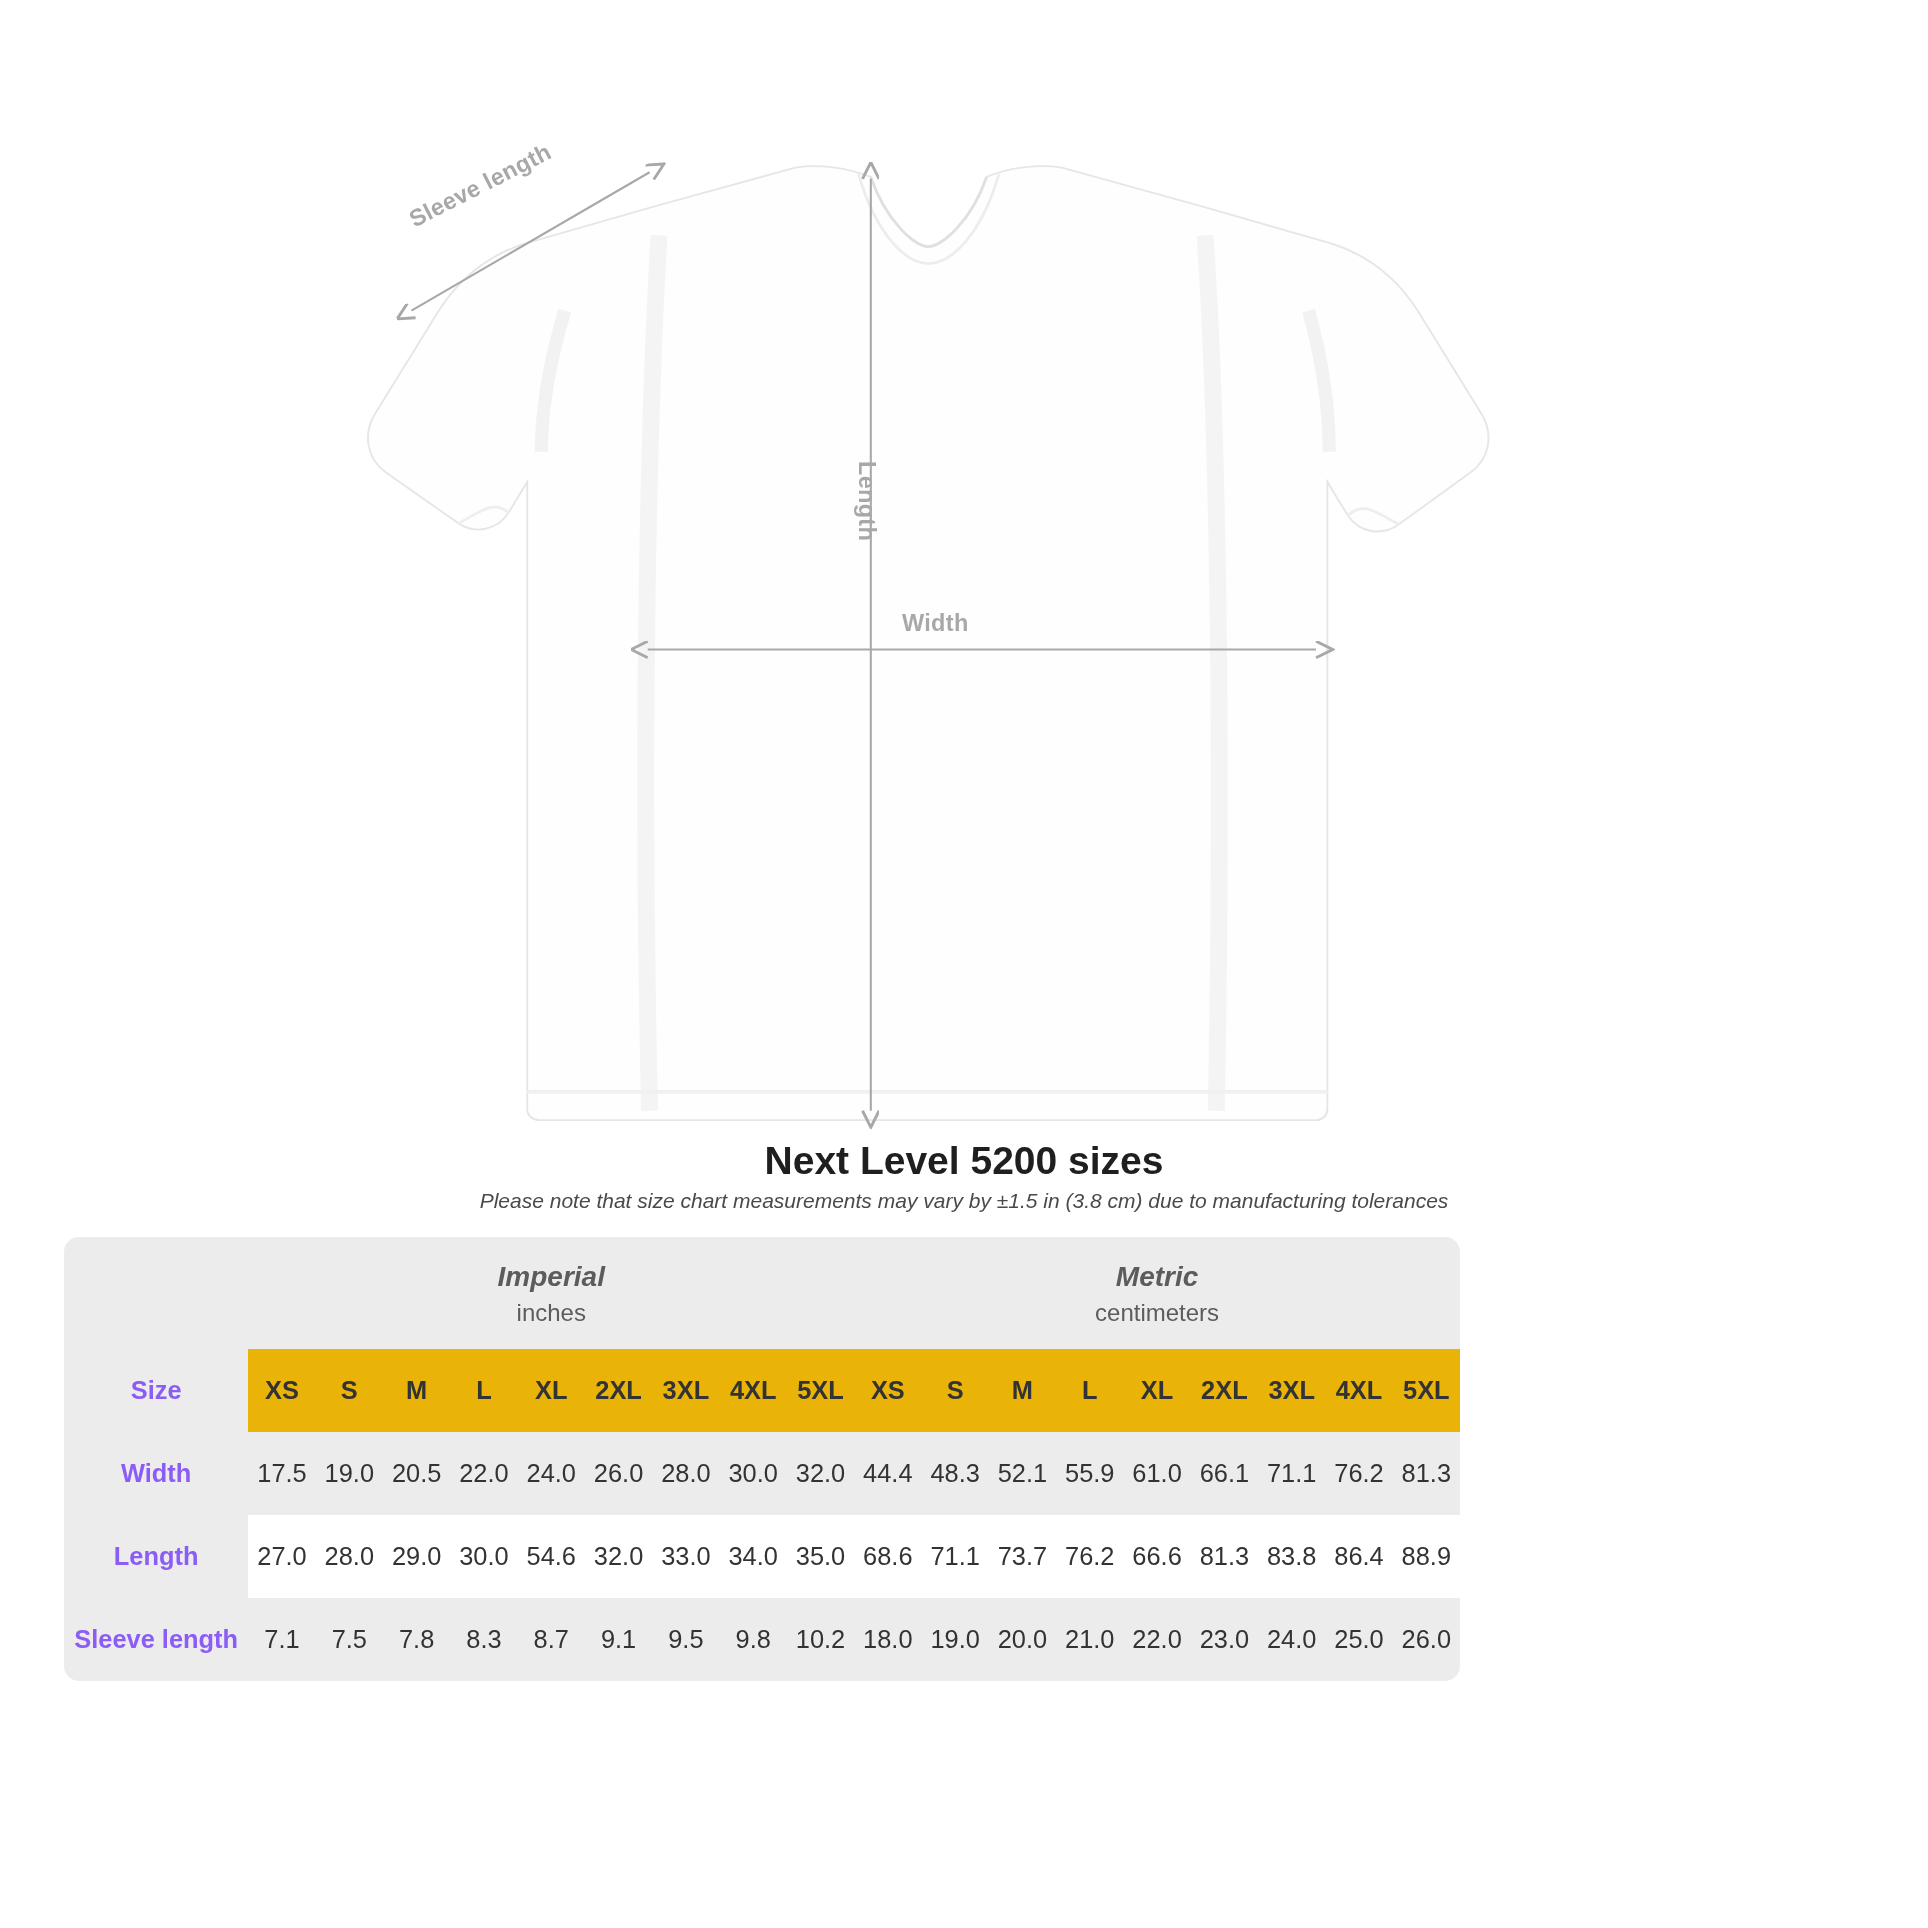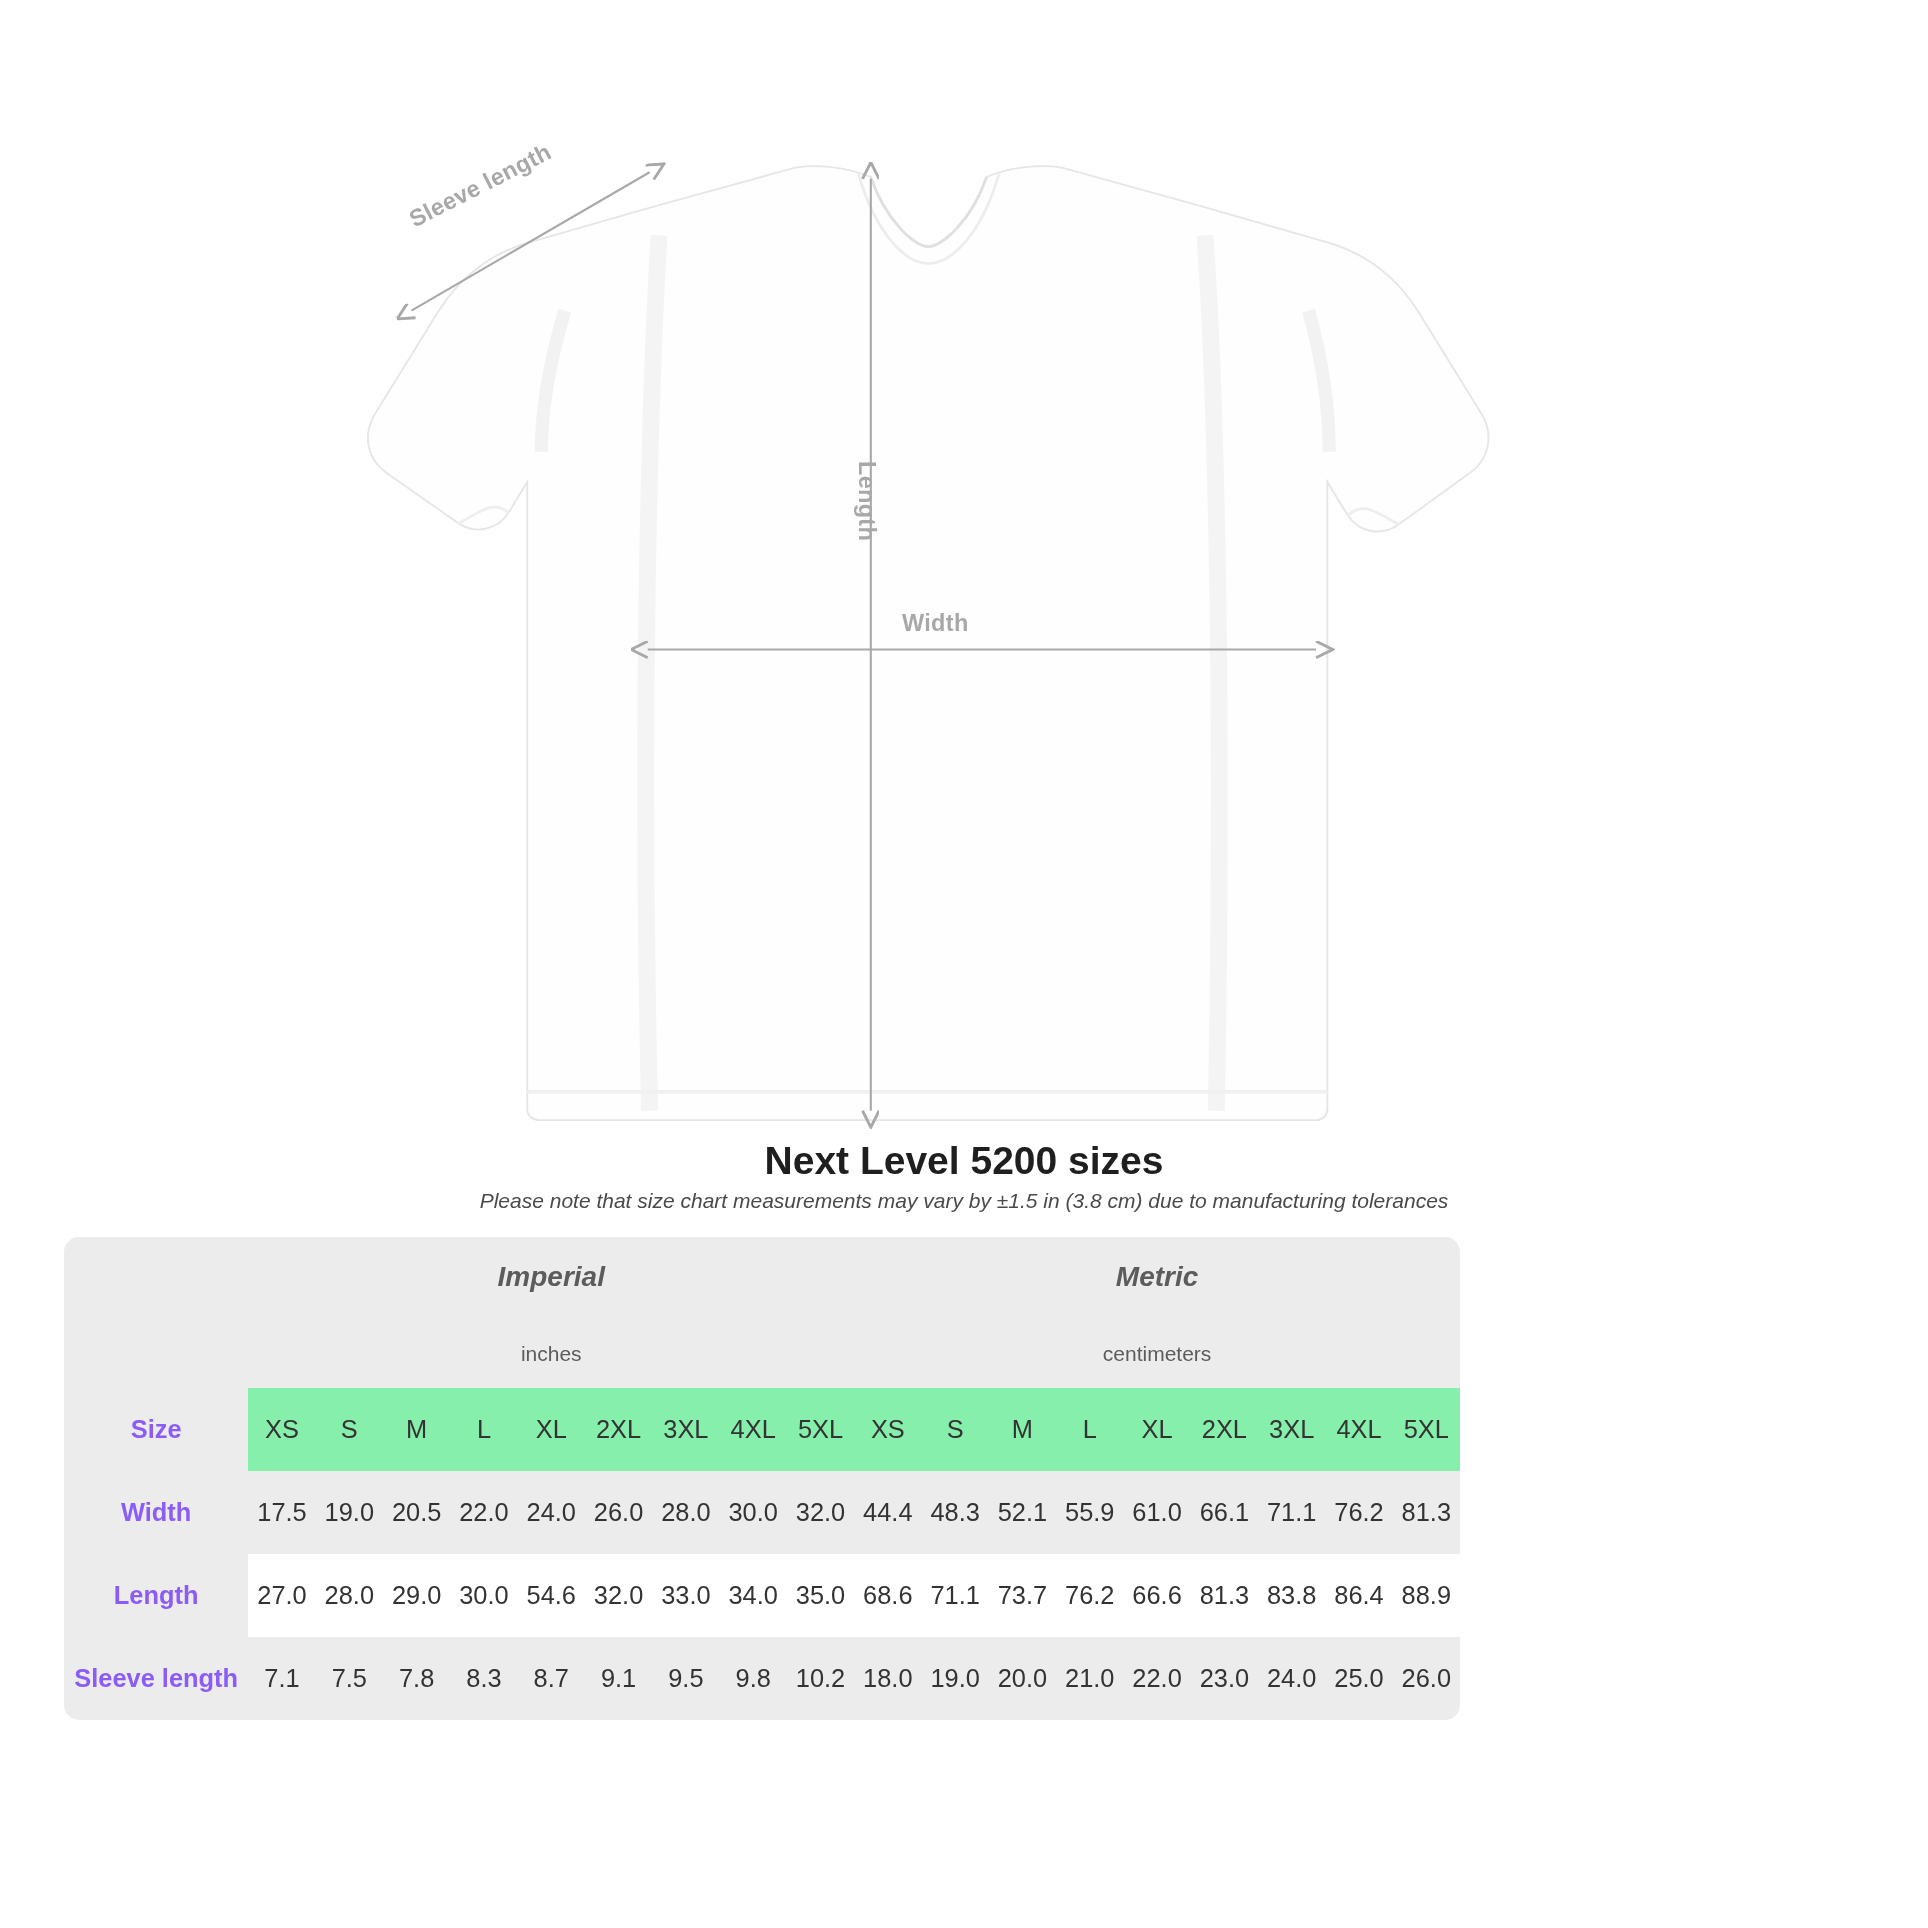--- a/index.html
+++ b/index.html
@@ -89,26 +89,25 @@
     background: #ececec;
     padding: 24.5px 0 22.6px 0;
     text-align: center;
     font-size: 28px;
     font-style: italic;
     font-weight: bold;
     color: #5c5c5c;
   }
   table.size-table tr.unit-row th .sub {
     display: block;
-    font-size: 21px;
+    font-size: 24px;
     font-style: normal;
     font-weight: normal;
     color: #5c5c5c;
     padding-top: 5.6px;
-    margin-top: 43px;
   }
   table.size-table tr.unit-row th.corner {
     background: #ececec;
     border-top-left-radius: 15px;
   }
   table.size-table tr.unit-row th.imperial {
     border-top-left-radius: 0;
   }
   table.size-table tr.unit-row th.metric {
     border-top-right-radius: 15px;
@@ -133,22 +132,22 @@
     padding: 27px 1.9px;
     background: #ffffff;
   }
   tr.alt .cell {
     background: #ececec;
   }
   tr.alt .row-label {
     background: #ececec;
   }
   tr.head-row .cell {
-    font-weight: normal;
-    background: #86efac;
+    font-weight: bold;
+    background: #eab308;
   }
   .vline {
     border-left: 0.9px solid #d6d6d6;
   }
   .hline td, .hline th {
     border-top: 0.9px solid #d6d6d6;
   }
   tr.last .row-label {
     border-bottom-left-radius: 15px;
   }

